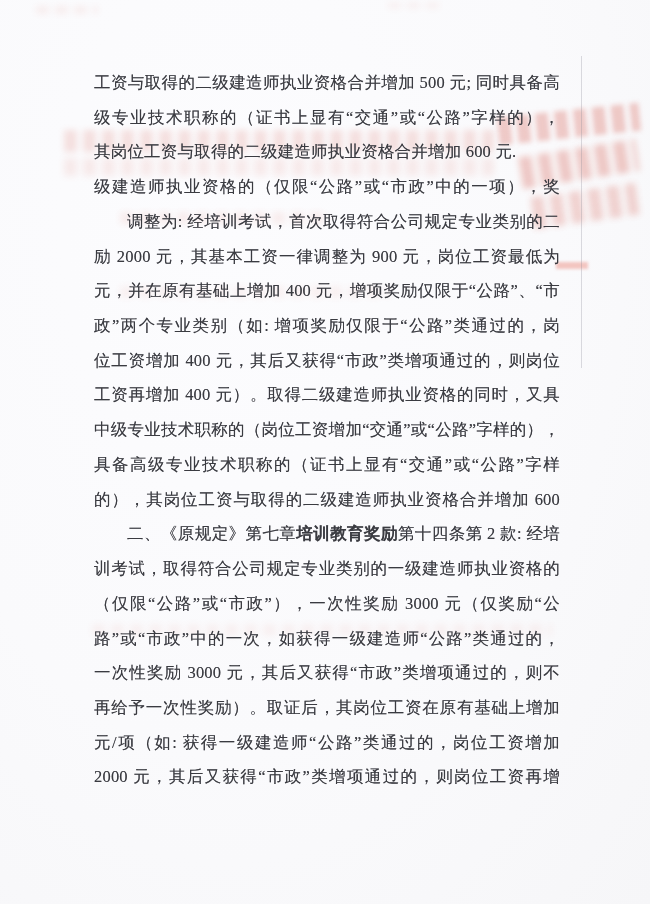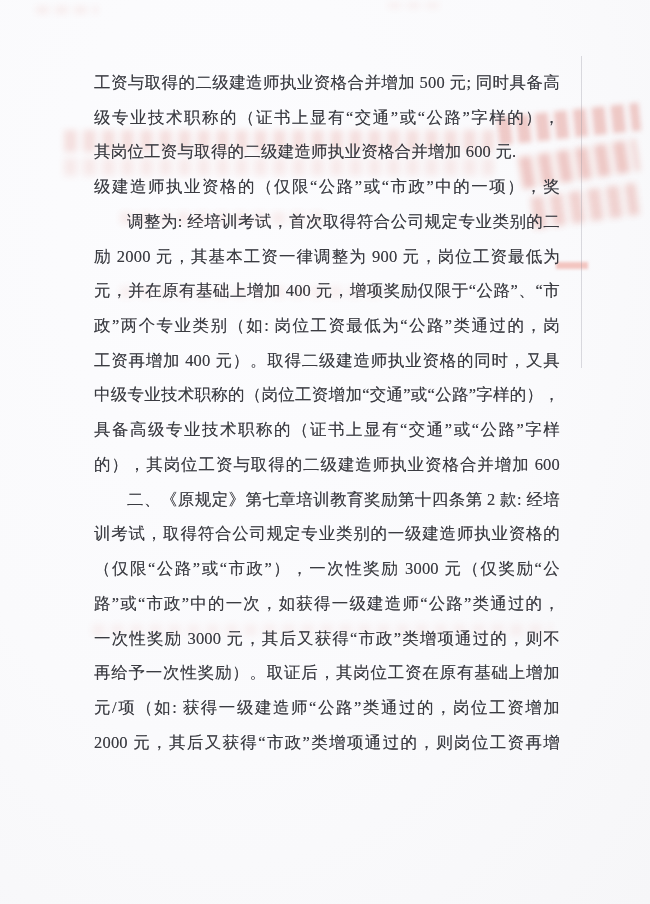--- a/index.html
+++ b/index.html
@@ -26,21 +26,21 @@
   }
   .ln{
     height:34.72px;
     overflow:hidden;
     text-align:justify;
     text-align-last:justify;
     white-space:normal;
   }
   .ln.end{ text-align:center; text-align-last:left; }
   .ln.ind{ text-indent:2em; }
-  .b{ font-weight:400; }
+  .b{ font-weight:700; }
 
   
   .wm{
     position:absolute;
     pointer-events:none;
     filter:blur(2.5px);
     background:repeating-linear-gradient(90deg,
       rgba(212,88,74,0.30) 0px, rgba(212,88,74,0.30) 13px,
       rgba(212,88,74,0) 13px, rgba(212,88,74,0) 19px);
   }
@@ -91,21 +91,22 @@
       <div class="ln">工资与取得的二级建造师执业资格合并增加 500 元; 同时具备高</div>
       <div class="ln">级专业技术职称的（证书上显有“交通”或“公路”字样的），</div>
       <div class="ln end">其岗位工资与取得的二级建造师执业资格合并增加 600 元.</div>
     </div>
 
     <div>
       <div class="ln">级建造师执业资格的（仅限“公路”或“市政”中的一项），奖</div>
       <div class="ln ind">调整为: 经培训考试，首次取得符合公司规定专业类别的二</div>
       <div class="ln">励 2000 元，其基本工资一律调整为 900 元，岗位工资最低为 500</div>
       <div class="ln">元，并在原有基础上增加 400 元，增项奖励仅限于“公路”、“市</div>
-      <div class="ln">政”两个专业类别（如: 岗位工资最低为“公路”类通过的，岗</div>
+      <div class="ln">政”两个专业类别（如: 增项奖励仅限于“公路”类通过的，岗</div>
+      <div class="ln">位工资增加 400 元，其后又获得“市政”类增项通过的，则岗位</div>
       <div class="ln">工资再增加 400 元）。取得二级建造师执业资格的同时，又具备</div>
       <div class="ln">中级专业技术职称的（岗位工资增加“交通”或“公路”字样的），</div>
       <div class="ln">具备高级专业技术职称的（证书上显有“交通”或“公路”字样</div>
       <div class="ln">的），其岗位工资与取得的二级建造师执业资格合并增加 600 元。</div>
     </div>
 
     <div>
       <div class="ln ind"><span>二、《原规定》第七章</span><span class="b">培训教育奖励</span><span>第十四条第 2 款: 经培</span></div>
       <div class="ln">训考试，取得符合公司规定专业类别的一级建造师执业资格的</div>
       <div class="ln">（仅限“公路”或“市政”），一次性奖励 3000 元（仅奖励“公</div>

